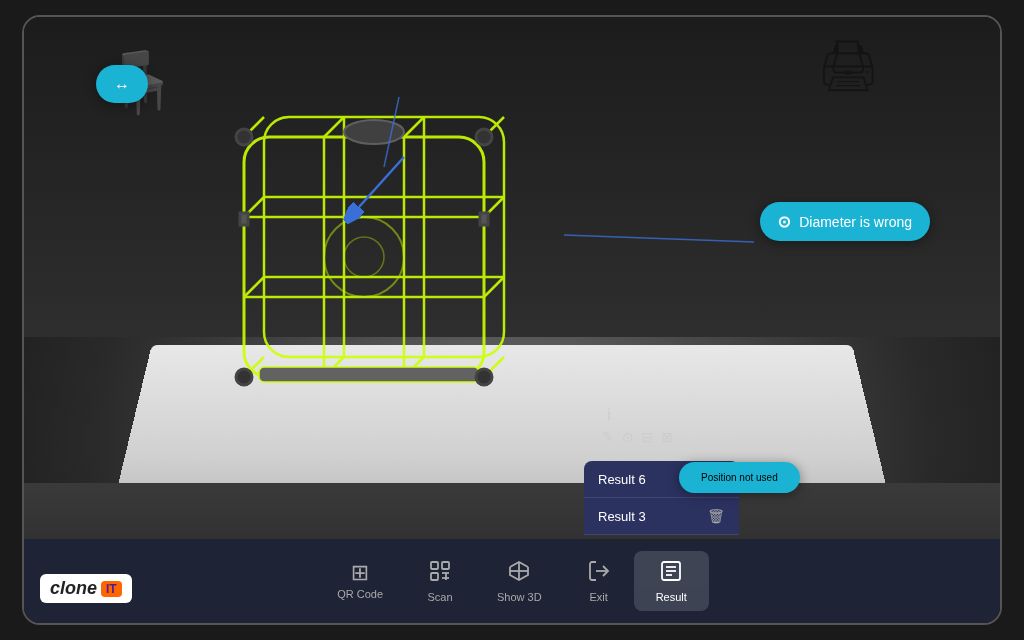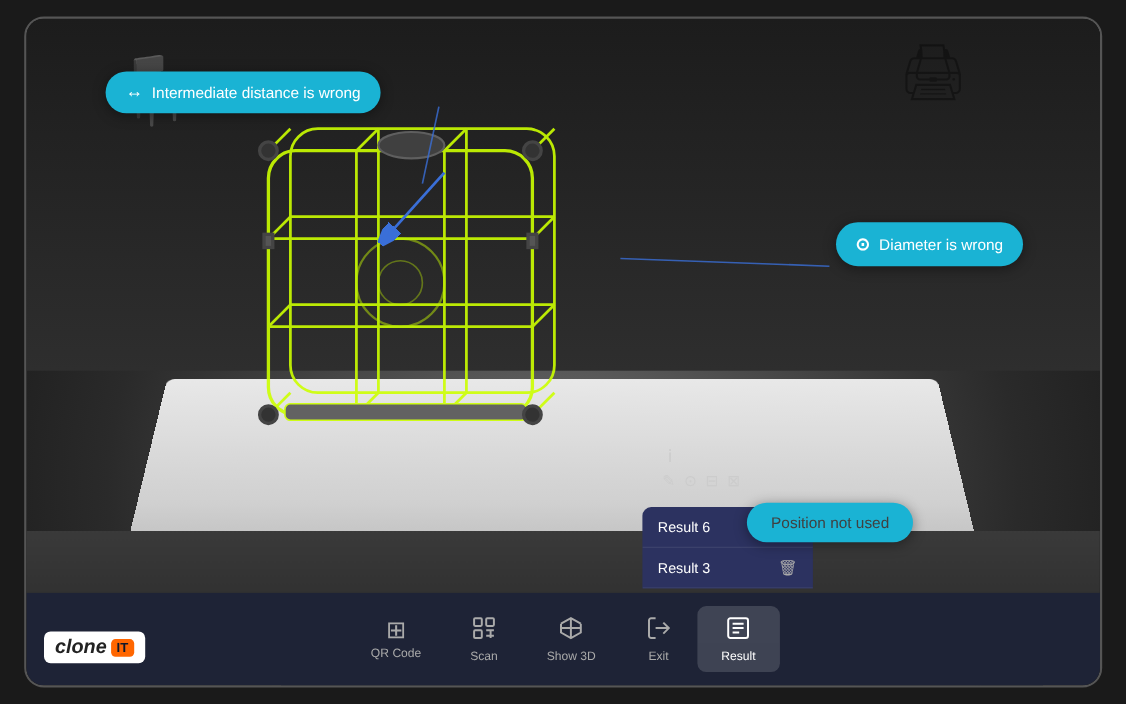--- a/index.html
+++ b/index.html
@@ -130,21 +130,21 @@
       padding: 4px 10px;
       border-radius: 6px;
     }
     .toolbar-logo .clone-text {
       color: #222;
       font-style: italic;
       font-weight: 800;
     }
     .toolbar-logo .it-badge {
       background: #ff6600;
-      color: #0f172a;
+      color: #4c1d95;
       border-radius: 4px;
       padding: 1px 5px;
       font-size: 12px;
       font-weight: 700;
     }
     .toolbar-items {
       display: flex;
       align-items: center;
       justify-content: center;
       gap: 0;
@@ -201,24 +201,24 @@
     .result-item .trash-icon {
       color: #aaa;
       font-size: 14px;
     }
     
     .position-tooltip {
       position: absolute;
       bottom: 130px;
       left: 655px;
       background: #1ab3d4;
-      color: #404040;
+      color: #000000;
       border-radius: 22px;
       padding: 10px 22px;
-      font-size: 14px;
+      font-size: 10px;
       font-weight: 500;
       white-space: nowrap;
       box-shadow: 0 2px 12px rgba(0,0,0,0.4);
       text-align: right;
     }
     
     .mini-icons-bar {
       position: absolute;
       bottom: 178px;
       left: 578px;
@@ -323,21 +323,20 @@
 
     <svg class="connector-svg" xmlns="http://www.w3.org/2000/svg">
 
       <line x1="375" y1="80" x2="360" y2="150" stroke="#3a6fd8" stroke-width="1.5" opacity="0.8"></line>
 
       <line x1="730" y1="225" x2="540" y2="218" stroke="#3a6fd8" stroke-width="1.5" opacity="0.8"></line>
     </svg>
 
     <div class="tooltip-bubble tooltip-intermediate">
       <span class="icon">↔</span>
-      <span>Intermediate distance is wrong</span>
     </div>
 
     <div class="tooltip-bubble tooltip-diameter">
       <span class="icon">⊙</span>
       <span>Diameter is wrong</span>
     </div>
 
     <div class="mini-icons-bar">
       <span>✎</span>
       <span>⊙</span>

